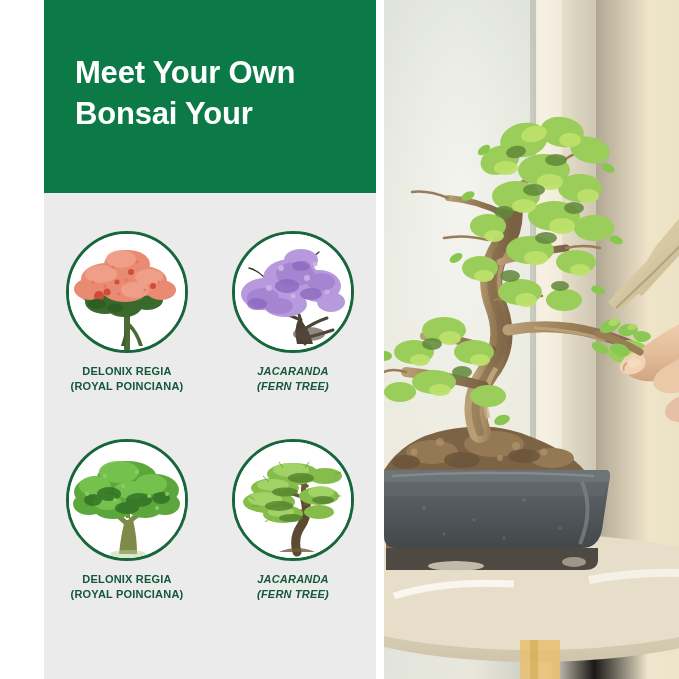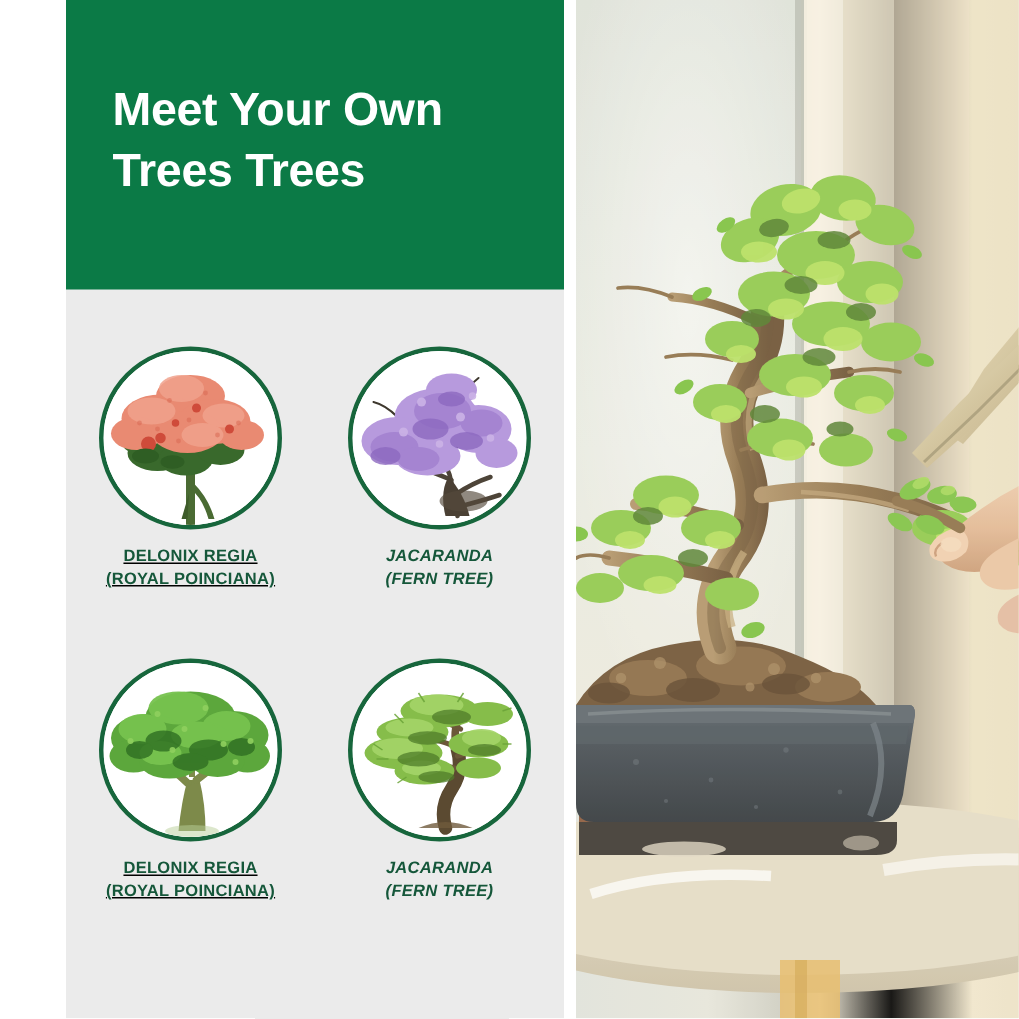--- a/index.html
+++ b/index.html
@@ -59,21 +59,21 @@
     width: 332px;
     height: 486px;
   }
   .card {
     position: absolute;
     width: 166px;
     text-align: center;
   }
   .card.r0 { top: 38px; }
   .card.r1 { top: 246px; }
-  .card.c0 { left: 0px; text-decoration: underline; }
+  .card.c0 { left: 0px; }
   .card.c1 { left: 166px; font-style: italic; }
 
   .circle {
     position: relative;
     width: 116px;
     height: 116px;
     margin: 0 auto;
     border: 3px solid #17663c;
     border-radius: 50%;
     background: #ffffff;
@@ -119,21 +119,21 @@
 </head>
 <body>
 
 <div class="page">
 
   <div class="left-panel">
 
     <div class="header-banner">
       <div class="header-title">
         <span>Meet Your Own</span>
-        <span class="line2">Trees Trees</span>
+        <span class="line2">Bonsai Your</span>
       </div>
     </div>
 
     <div class="cards-area">
 
       <div class="card r0 c0">
         <div class="circle">
           <svg viewBox="0 0 116 116">
             <rect x="0" y="0" width="116" height="116" fill="#ffffff"></rect>
 

